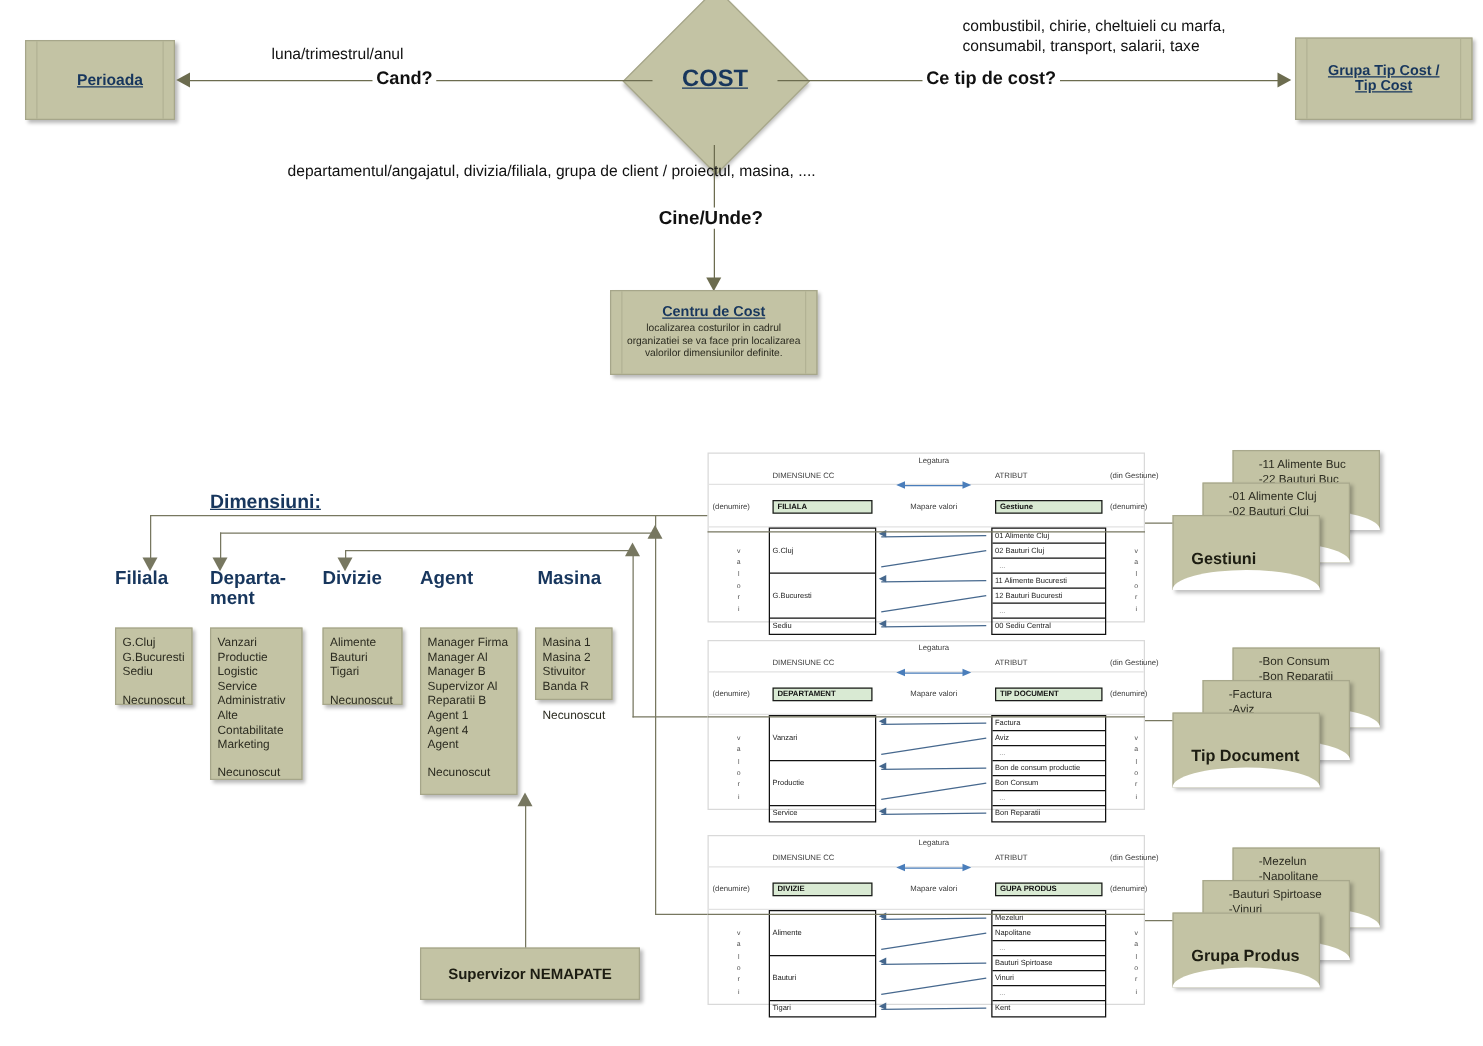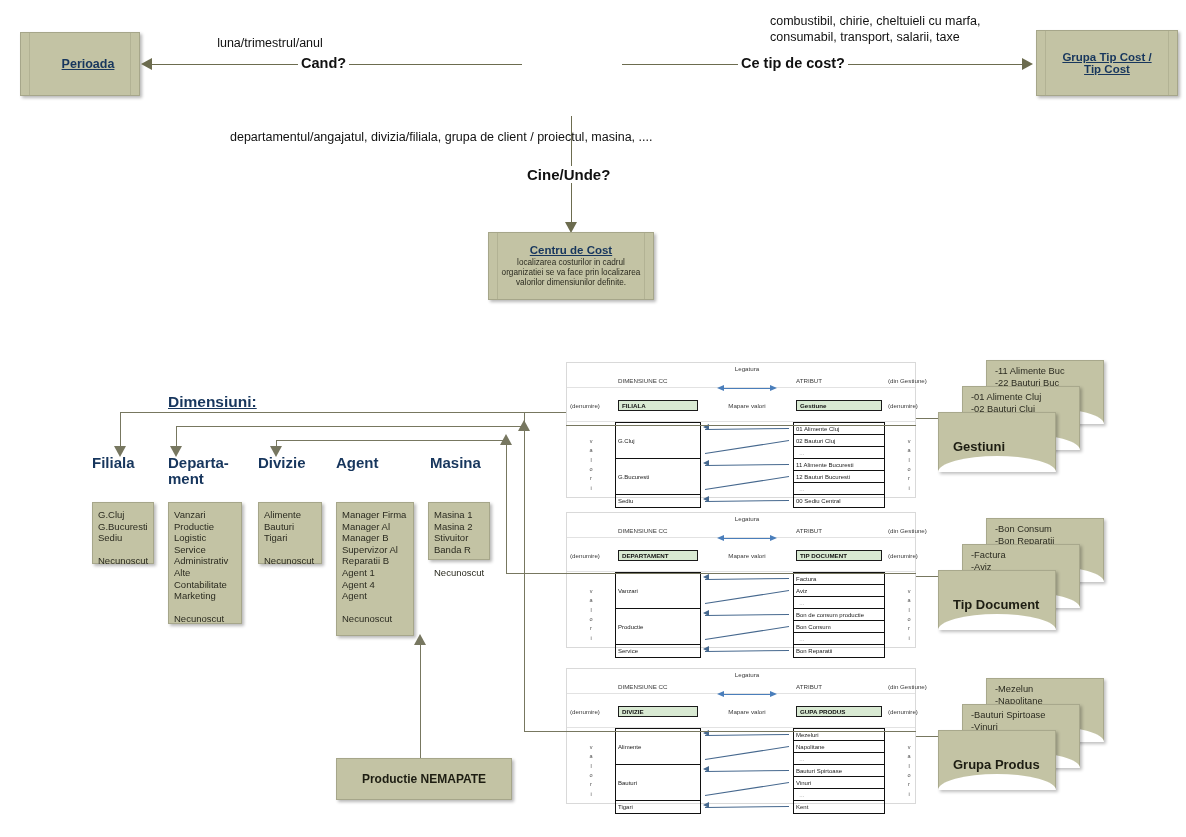--- a/index.html
+++ b/index.html
@@ -94,34 +94,40 @@
   .legarrow .a-l{position:absolute;left:0;top:0;width:0;height:0;border-top:3.5px solid transparent;border-bottom:3.5px solid transparent;border-right:7px solid #4a7ebb;}
   .legarrow .a-r{position:absolute;right:0;top:0;width:0;height:0;border-top:3.5px solid transparent;border-bottom:3.5px solid transparent;border-left:7px solid #4a7ebb;}
 
   
   .doc{
     position:absolute;background:#c3c3a4;border:1px solid #a8a88c;box-sizing:border-box;
     box-shadow:2px 2px 3px rgba(0,0,0,.25);
   }
   .doc .wave{position:absolute;left:-1px;right:-1px;bottom:-1px;height:16px;background:#fff;
              border-radius:50% 50% 0 0 / 100% 100% 0 0;}
-  .doc .txt{position:absolute;left:8px;top:5px;right:6px;font-size:9.3px;line-height:11.5px;color:#2b2b20;}
+  .doc .txt{position:absolute;left:20px;top:5px;right:6px;font-size:9.3px;line-height:11.5px;color:#2b2b20;}
   .doc .big{position:absolute;left:14px;top:26px;font-size:13px;font-weight:bold;color:#1d1d12;}
 </style>
 </head>
 <body>
 
 <div id="stage">
 
   <div class="khaki abs" style="left:20px;top:32px;width:120px;height:64px;padding-left:16px;">
     <span class="inner-lines"></span>
     <span class="inner-lines2"></span>
     <span class="title-u" style="font-size:12.5px;position:relative;">Perioada</span>
   </div>
 
+  <div class="abs" style="left:520px;top:12px;width:104px;height:104px;">
+    <div class="diamond"></div>
+    <div class="diamond-label" style="left:0;top:0;">
+      <span class="title-u">COST</span>
+    </div>
+  </div>
 
   <div class="khaki abs" style="left:1036px;top:30px;width:142px;height:66px;flex-direction:column;">
     <span class="inner-lines"></span>
     <span class="inner-lines2"></span>
     <span class="title-u" style="font-size:11.5px;position:relative;">Grupa Tip Cost /</span>
     <span class="title-u" style="font-size:11.5px;position:relative;">Tip Cost</span>
   </div>
 
   <div class="hline" style="left:152px;top:64px;width:370px;"></div>
   <div class="arrow left" style="left:141px;top:58px;"></div>
@@ -168,21 +174,21 @@
 
   <div class="vline-thin" style="left:506px;top:440px;height:134px;"></div>
   <div class="hline-thin" style="left:506px;top:573px;width:62px;"></div>
   <div class="arrow up" style="left:500px;top:434px;border-bottom-color:#777760;"></div>
 
   <div class="vline-thin" style="left:524px;top:426px;height:306px;"></div>
   <div class="hline-thin" style="left:524px;top:731px;width:44px;"></div>
   <div class="arrow up" style="left:518px;top:420px;border-bottom-color:#777760;"></div>
 
   <div class="khaki abs" style="left:336px;top:758px;width:176px;height:42px;">
-    <span class="title-u" style="font-size:12px;text-decoration:none;font-weight:bold;color:#1d1d12;position:relative;">Productie NEMAPATE</span>
+    <span class="title-u" style="font-size:12px;text-decoration:none;font-weight:bold;color:#1d1d12;position:relative;">Supervizor NEMAPATE</span>
   </div>
   <div class="vline-thin" style="left:420px;top:640px;height:118px;"></div>
   <div class="arrow up" style="left:414px;top:634px;border-bottom-color:#777760;"></div>
 
   <div class="dim-head" style="left:92px;top:455px;width:80px;">
     <span>Filiala</span>
   </div>
   <div class="dim-box" id="dimbox0" style="left:92px;top:502px;width:62px;height:62px;">
       <div>G.Cluj</div>
       <div>G.Bucuresti</div>

